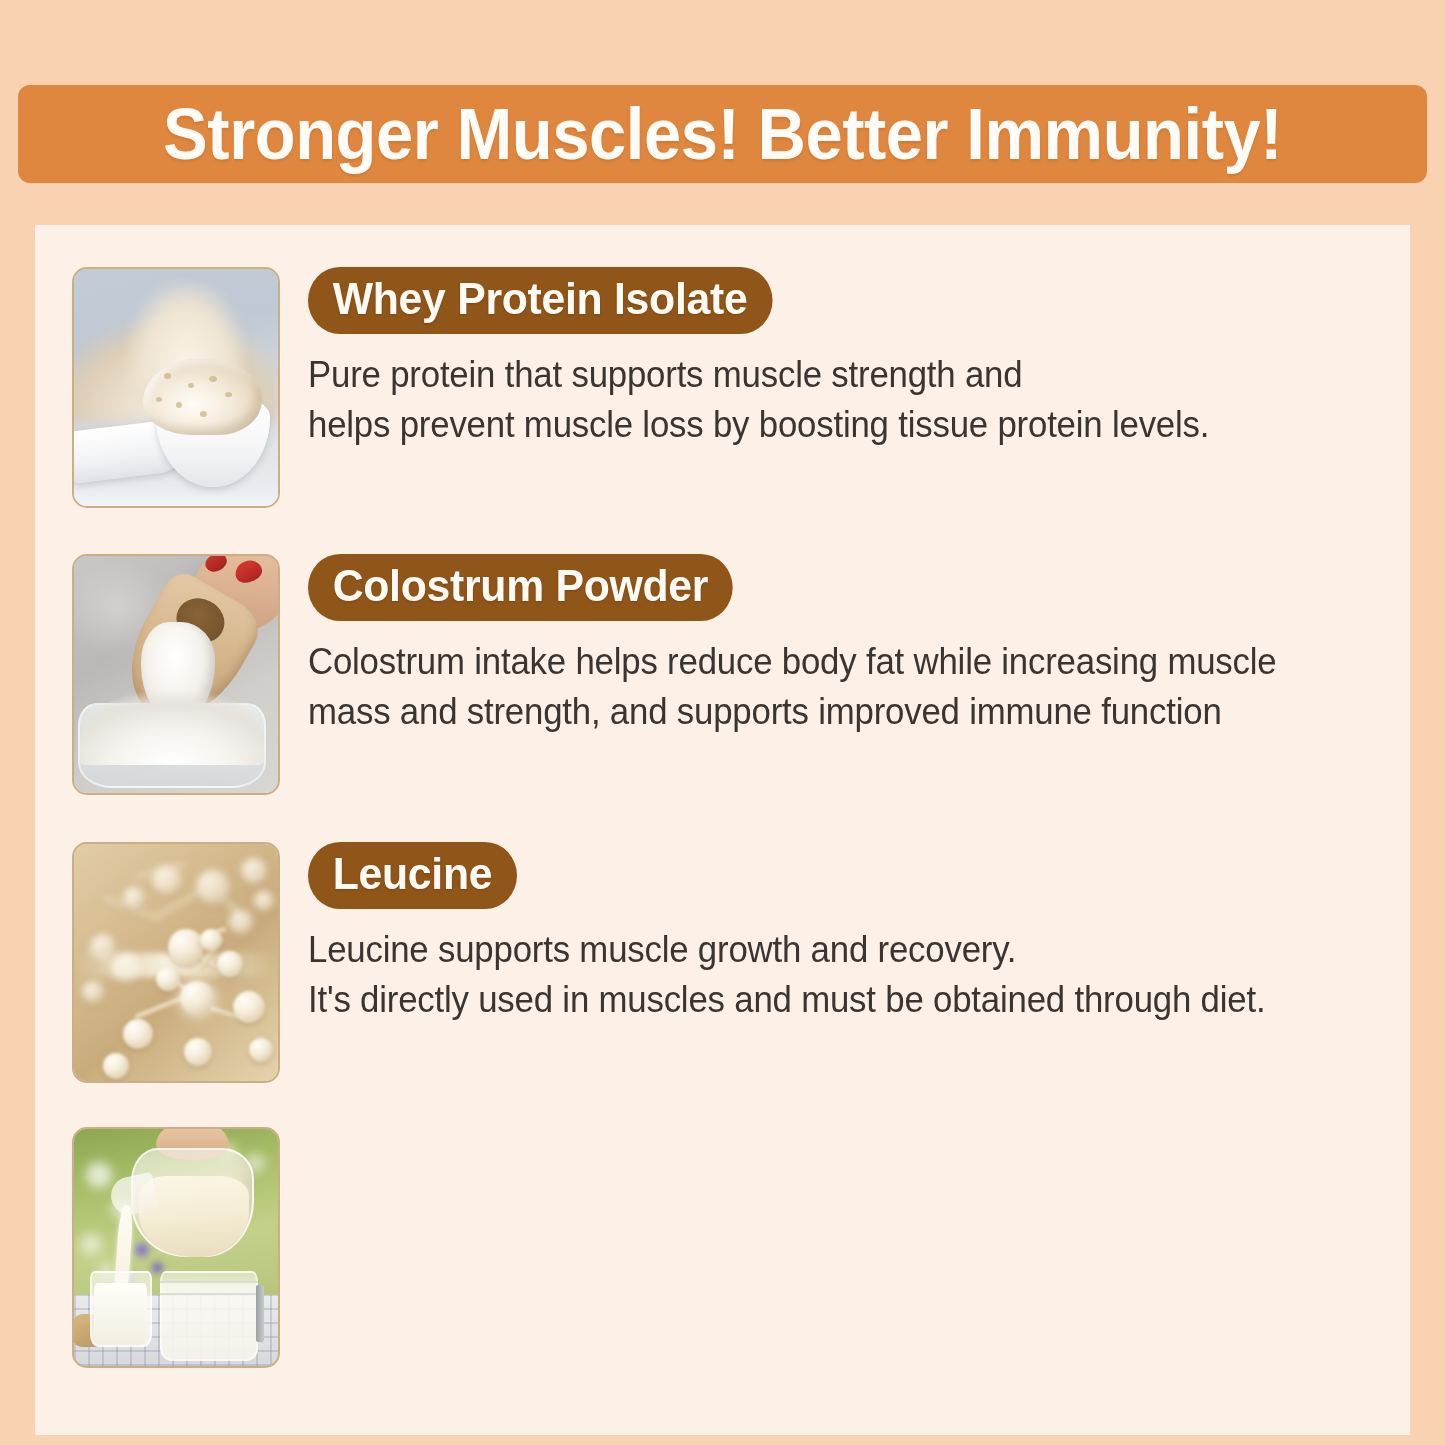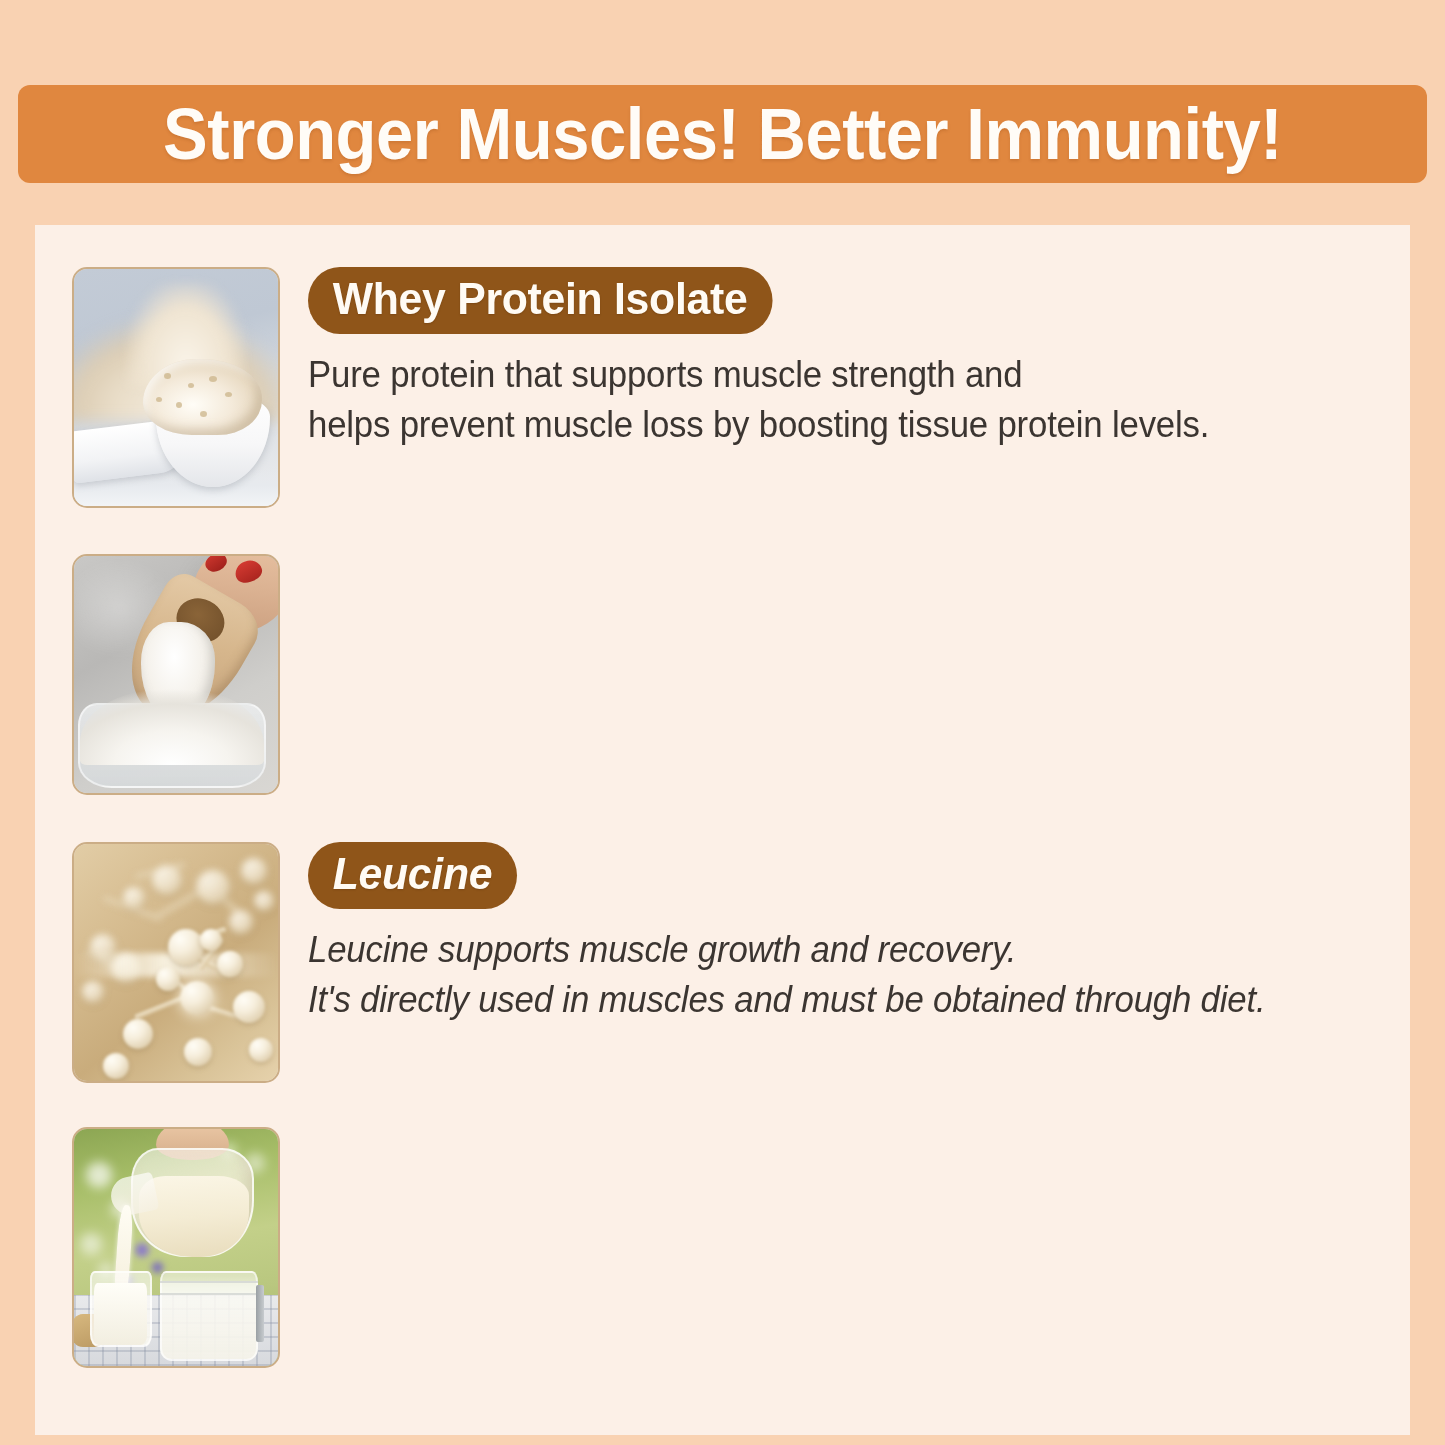--- a/index.html
+++ b/index.html
@@ -55,21 +55,21 @@
   }
 
   
   .row {
     position: relative;
     display: flex;
     align-items: flex-start;
   }
   .row-1 { height: 287px; }
   .row-2 { height: 288px; }
-  .row-3 { height: 285px; font-style: italic; }
+  .row-3 { height: 285px; }
   .row-4 { height: 300px; }
 
   .thumb {
     flex: 0 0 auto;
     width: 208px;
     height: 241px;
     margin-left: 37px;
     border-radius: 15px;
     border: 2px solid #CBAD86;
     overflow: hidden;
@@ -344,20 +344,27 @@
       <div class="thumb-art art-colos">
         <div class="colos-blur"></div>
         <div class="colos-hand"></div>
         <div class="colos-nail"></div>
         <div class="colos-nail2"></div>
         <div class="colos-scoop"></div>
         <div class="colos-scoop-inner"></div>
         <div class="colos-powder-scoop"></div>
         <div class="colos-bowl"></div>
         <div class="colos-pile"></div>
+      </div>
+    </div>
+    <div class="row-text">
+      <div class="pill">Colostrum Powder</div>
+      <div class="desc">
+        <span class="line">Colostrum intake helps reduce body fat while increasing muscle</span>
+        <span class="line">mass and strength, and supports improved immune function</span>
       </div>
     </div>
   </div>
 
   <div class="row row-3">
     <div class="thumb">
       <div class="thumb-art art-mol">
 
         <div class="mol-blurlayer far">
           <div class="bond" style="left:14%;top:22%;width:62px;transform:rotate(20deg);"></div>

